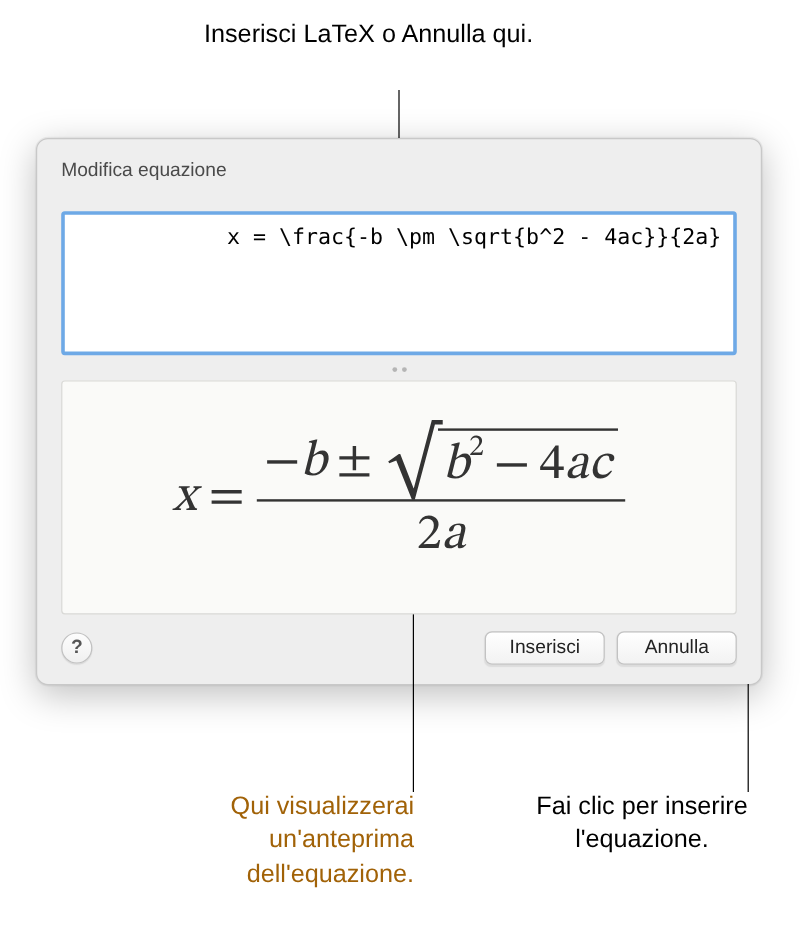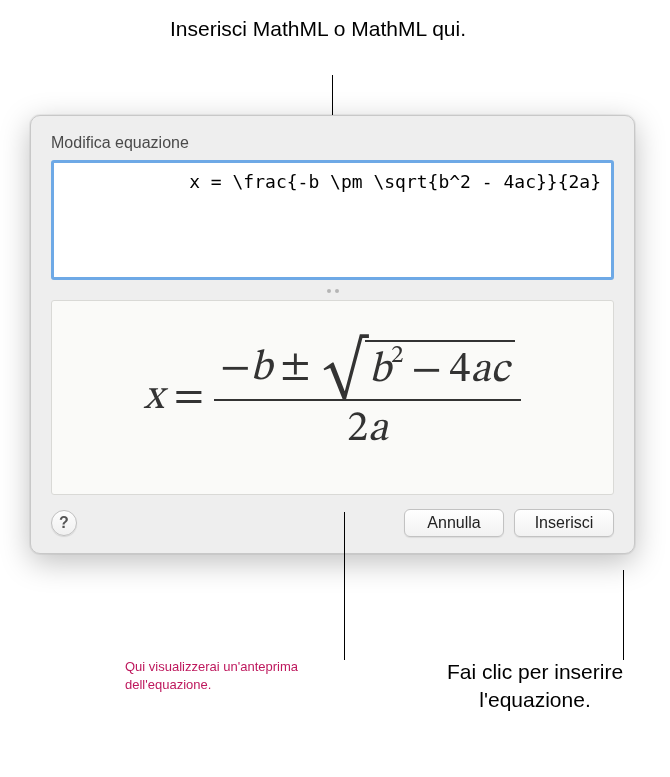--- a/index.html
+++ b/index.html
@@ -34,21 +34,21 @@
       width: 605px;
       background: #eeeeee;
       border: 1px solid #c8c8c8;
       border-radius: 10px;
       box-shadow: 0 8px 30px rgba(0,0,0,0.25), 0 0 0 1px rgba(0,0,0,0.05);
       padding: 18px 20px 16px 20px;
     }
     .dialog-title {
       font-size: 16px;
       color: #4a4a4a;
-      margin-bottom: 8px;
+      margin-bottom: 24px;
     }
     .latex-input {
       width: 100%;
       height: 120px;
       background: #fff;
       border: 3px solid #6ea9e6;
       border-radius: 3px;
       padding: 8px 10px;
       font-family: ui-monospace, "SF Mono", Menlo, Monaco, Consolas, monospace;
       font-size: 18px;
@@ -171,24 +171,24 @@
       color: #222;
       cursor: pointer;
       box-shadow: 0 1px 1px rgba(0,0,0,0.08);
     }
 
     .callout-bottom-left {
       position: absolute;
       top: 658px;
       left: 125px;
       width: 220px;
-      font-size: 13px;
+      font-size: 21px;
       line-height: 1.35;
-      color: #be185d;
-      text-align: left;
+      color: #a16207;
+      text-align: right;
     }
     .callout-bottom-left-line {
       position: absolute;
       top: 512px;
       left: 344px;
       width: 1px;
       height: 148px;
       background: #000;
     }
     .callout-bottom-right {
@@ -206,21 +206,21 @@
       top: 570px;
       left: 623px;
       width: 1px;
       height: 90px;
       background: #000;
     }
   </style>
 </head>
 <body>
 
-<div class="callout-top">Inserisci MathML o MathML qui.</div>
+<div class="callout-top">Inserisci LaTeX o Annulla qui.</div>
 <div class="callout-top-line"></div>
 
 <div class="dialog">
   <div class="dialog-title">Modifica equazione</div>
 
   <textarea class="latex-input" style="">x = \frac{-b \pm \sqrt{b^2 - 4ac}}{2a}</textarea>
 
   <div class="grip"></div>
 
   <div class="preview">
@@ -249,22 +249,22 @@
           <span class="upright">2</span>
           <span>a</span>
         </span>
       </span>
     </div>
   </div>
 
   <div class="button-row">
     <button class="help-btn">?</button>
     <div class="spacer"></div>
+    <button class="mac-btn">Inserisci</button>
     <button class="mac-btn">Annulla</button>
-    <button class="mac-btn">Inserisci</button>
   </div>
 </div>
 
 <div class="callout-bottom-left-line"></div>
 <div class="callout-bottom-left">Qui visualizzerai un'anteprima dell'equazione.</div>
 
 <div class="callout-bottom-right-line"></div>
 <div class="callout-bottom-right">Fai clic per inserire l'equazione.</div>
 
 </body></html>

